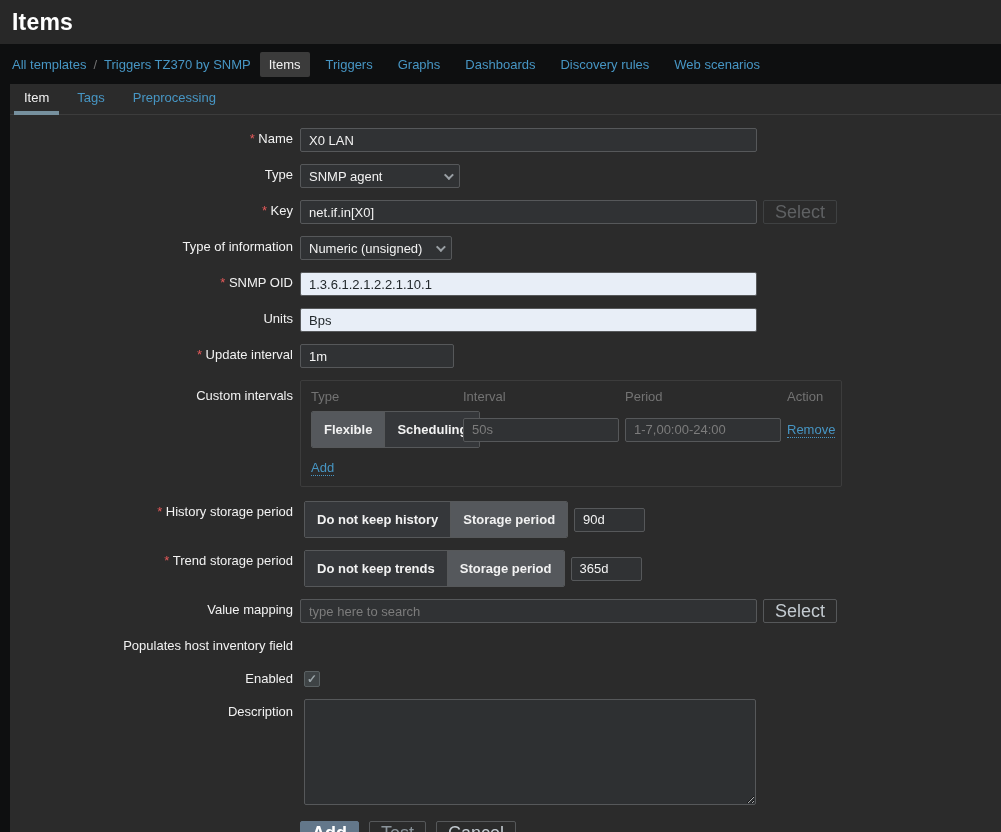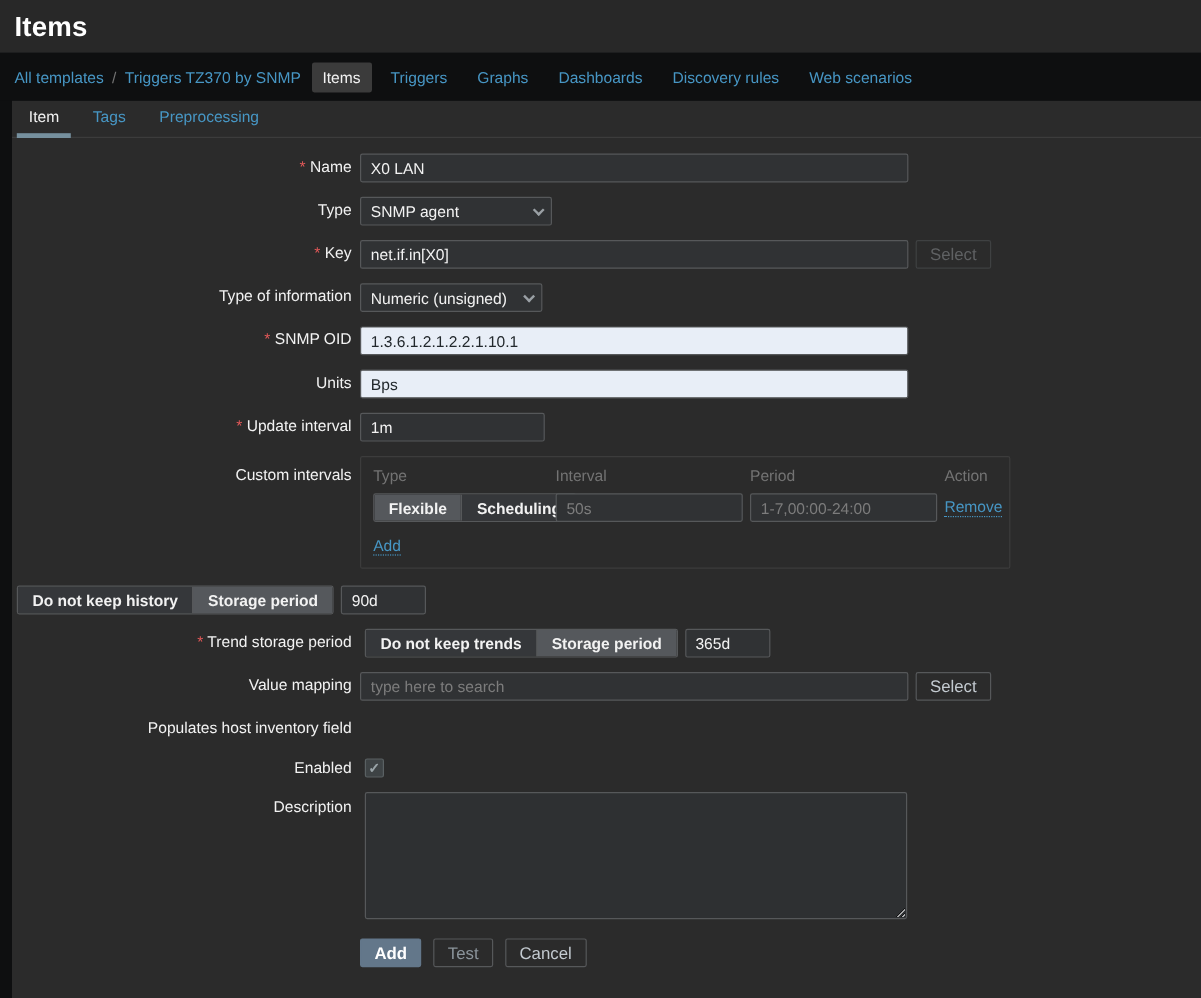--- a/index.html
+++ b/index.html
@@ -128,21 +128,21 @@
     width: 7px; height: 7px;
     border-right: 2px solid #9aa0a5;
     border-bottom: 2px solid #9aa0a5;
     transform: rotate(45deg) translateY(-2px);
     margin-left: 10px;
     flex: 0 0 auto;
   }
   
   .btn {
     font-family: "Liberation Sans", sans-serif;
-    font-size: 14px;
+    font-size: 18px;
     height: 24px;
     padding: 0 11px;
     border-radius: 2px;
     background: transparent;
     border: 1px solid #56585a;
     color: #c3cad0;
     cursor: pointer;
   }
   .btn.disabled { color: #5f6163; border-color: #3f4142; cursor: default; }
   .btn.primary {
@@ -152,21 +152,21 @@
     font-weight: bold;
   }
   .btn.dim { color: #8b949b; }
   .btn + .btn { margin-left: 10px; }
   
   .seg {
     display: inline-flex;
     border: 1px solid #56585a;
     border-radius: 2px;
     overflow: hidden;
-    height: 24px;
+    height: 37px;
     align-items: center;
   }
   .seg-opt {
     background: #35373a;
     border: none;
     color: #f2f2f2;
     font-family: "Liberation Sans", sans-serif;
     font-size: 13px;
     font-weight: bold;
     padding: 0 12px;
@@ -334,20 +334,21 @@
             <span><a class="link-dotted">Remove</a></span>
           </div>
           <div class="ci-add">
             <a class="link-dotted">Add</a>
           </div>
         </div>
       </div>
     </div>
 
     <div class="row">
+      <label class="lbl required">History storage period</label>
       <div class="field indent">
         <div class="seg">
           <button class="seg-opt">Do not keep history</button>
           <button class="seg-opt on">Storage period</button>
         </div>
         <input class="txt w-per" value="90d" style="">
       </div>
     </div>
 
     <div class="row">

